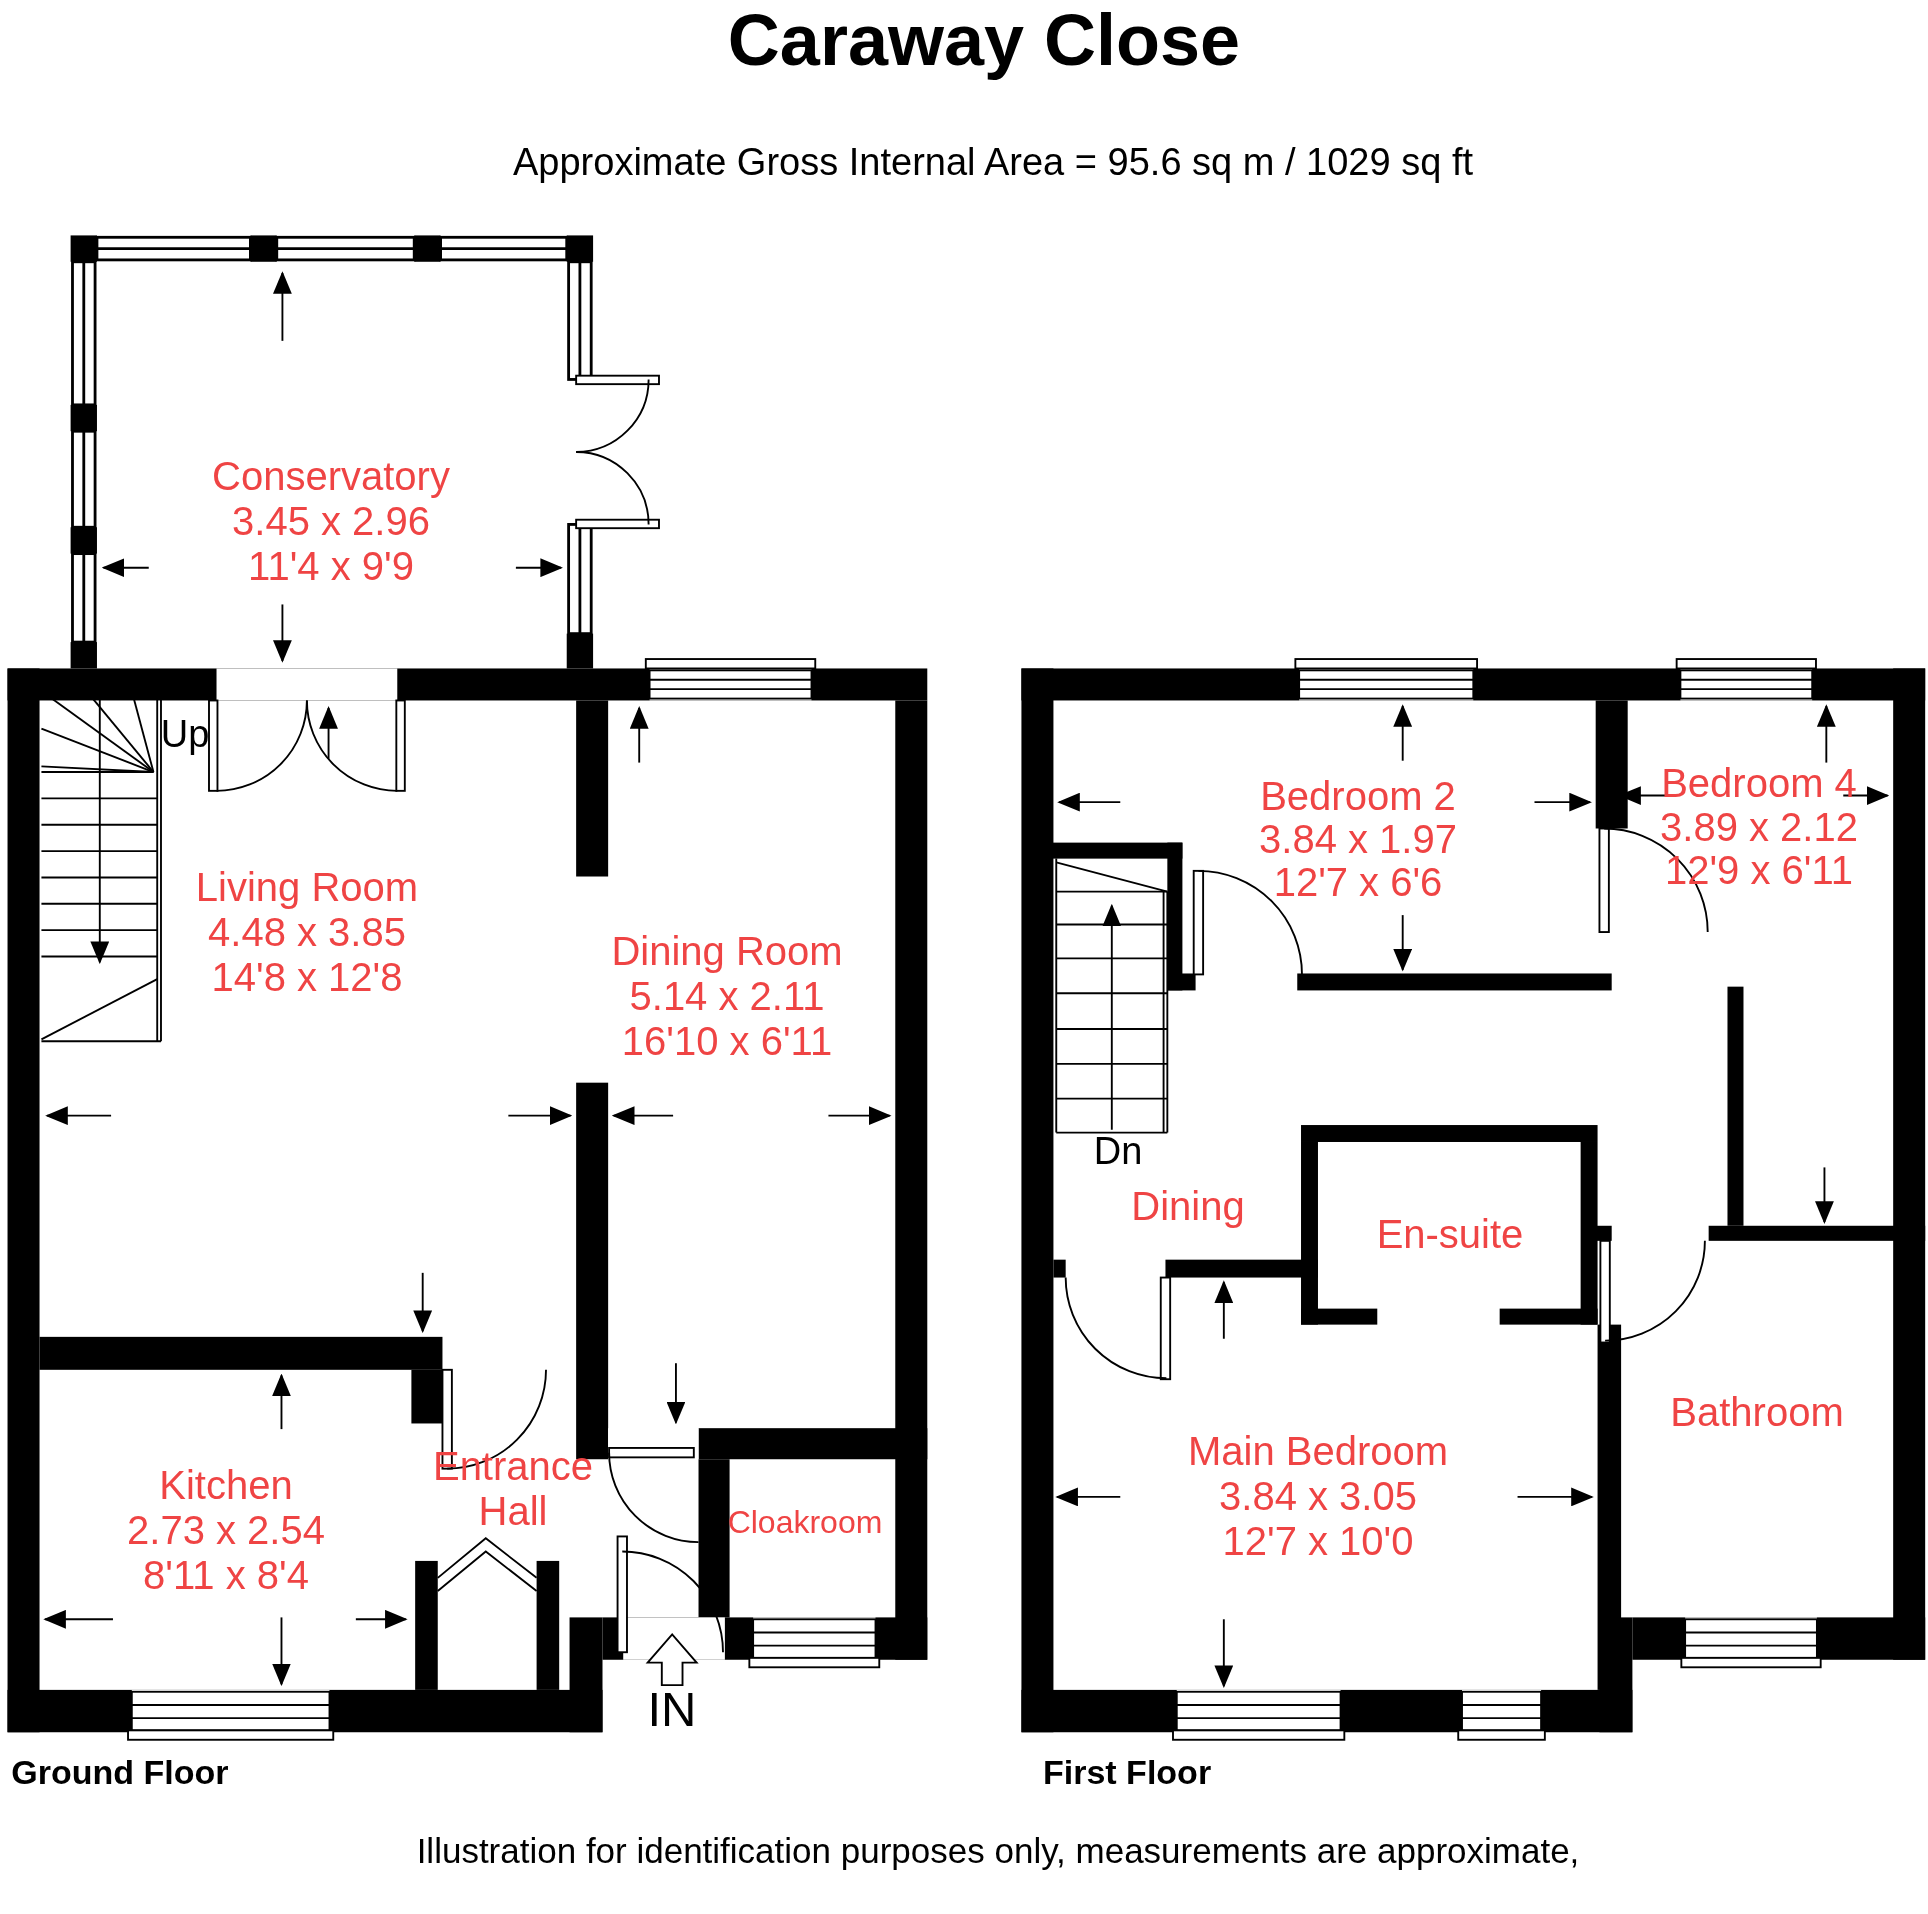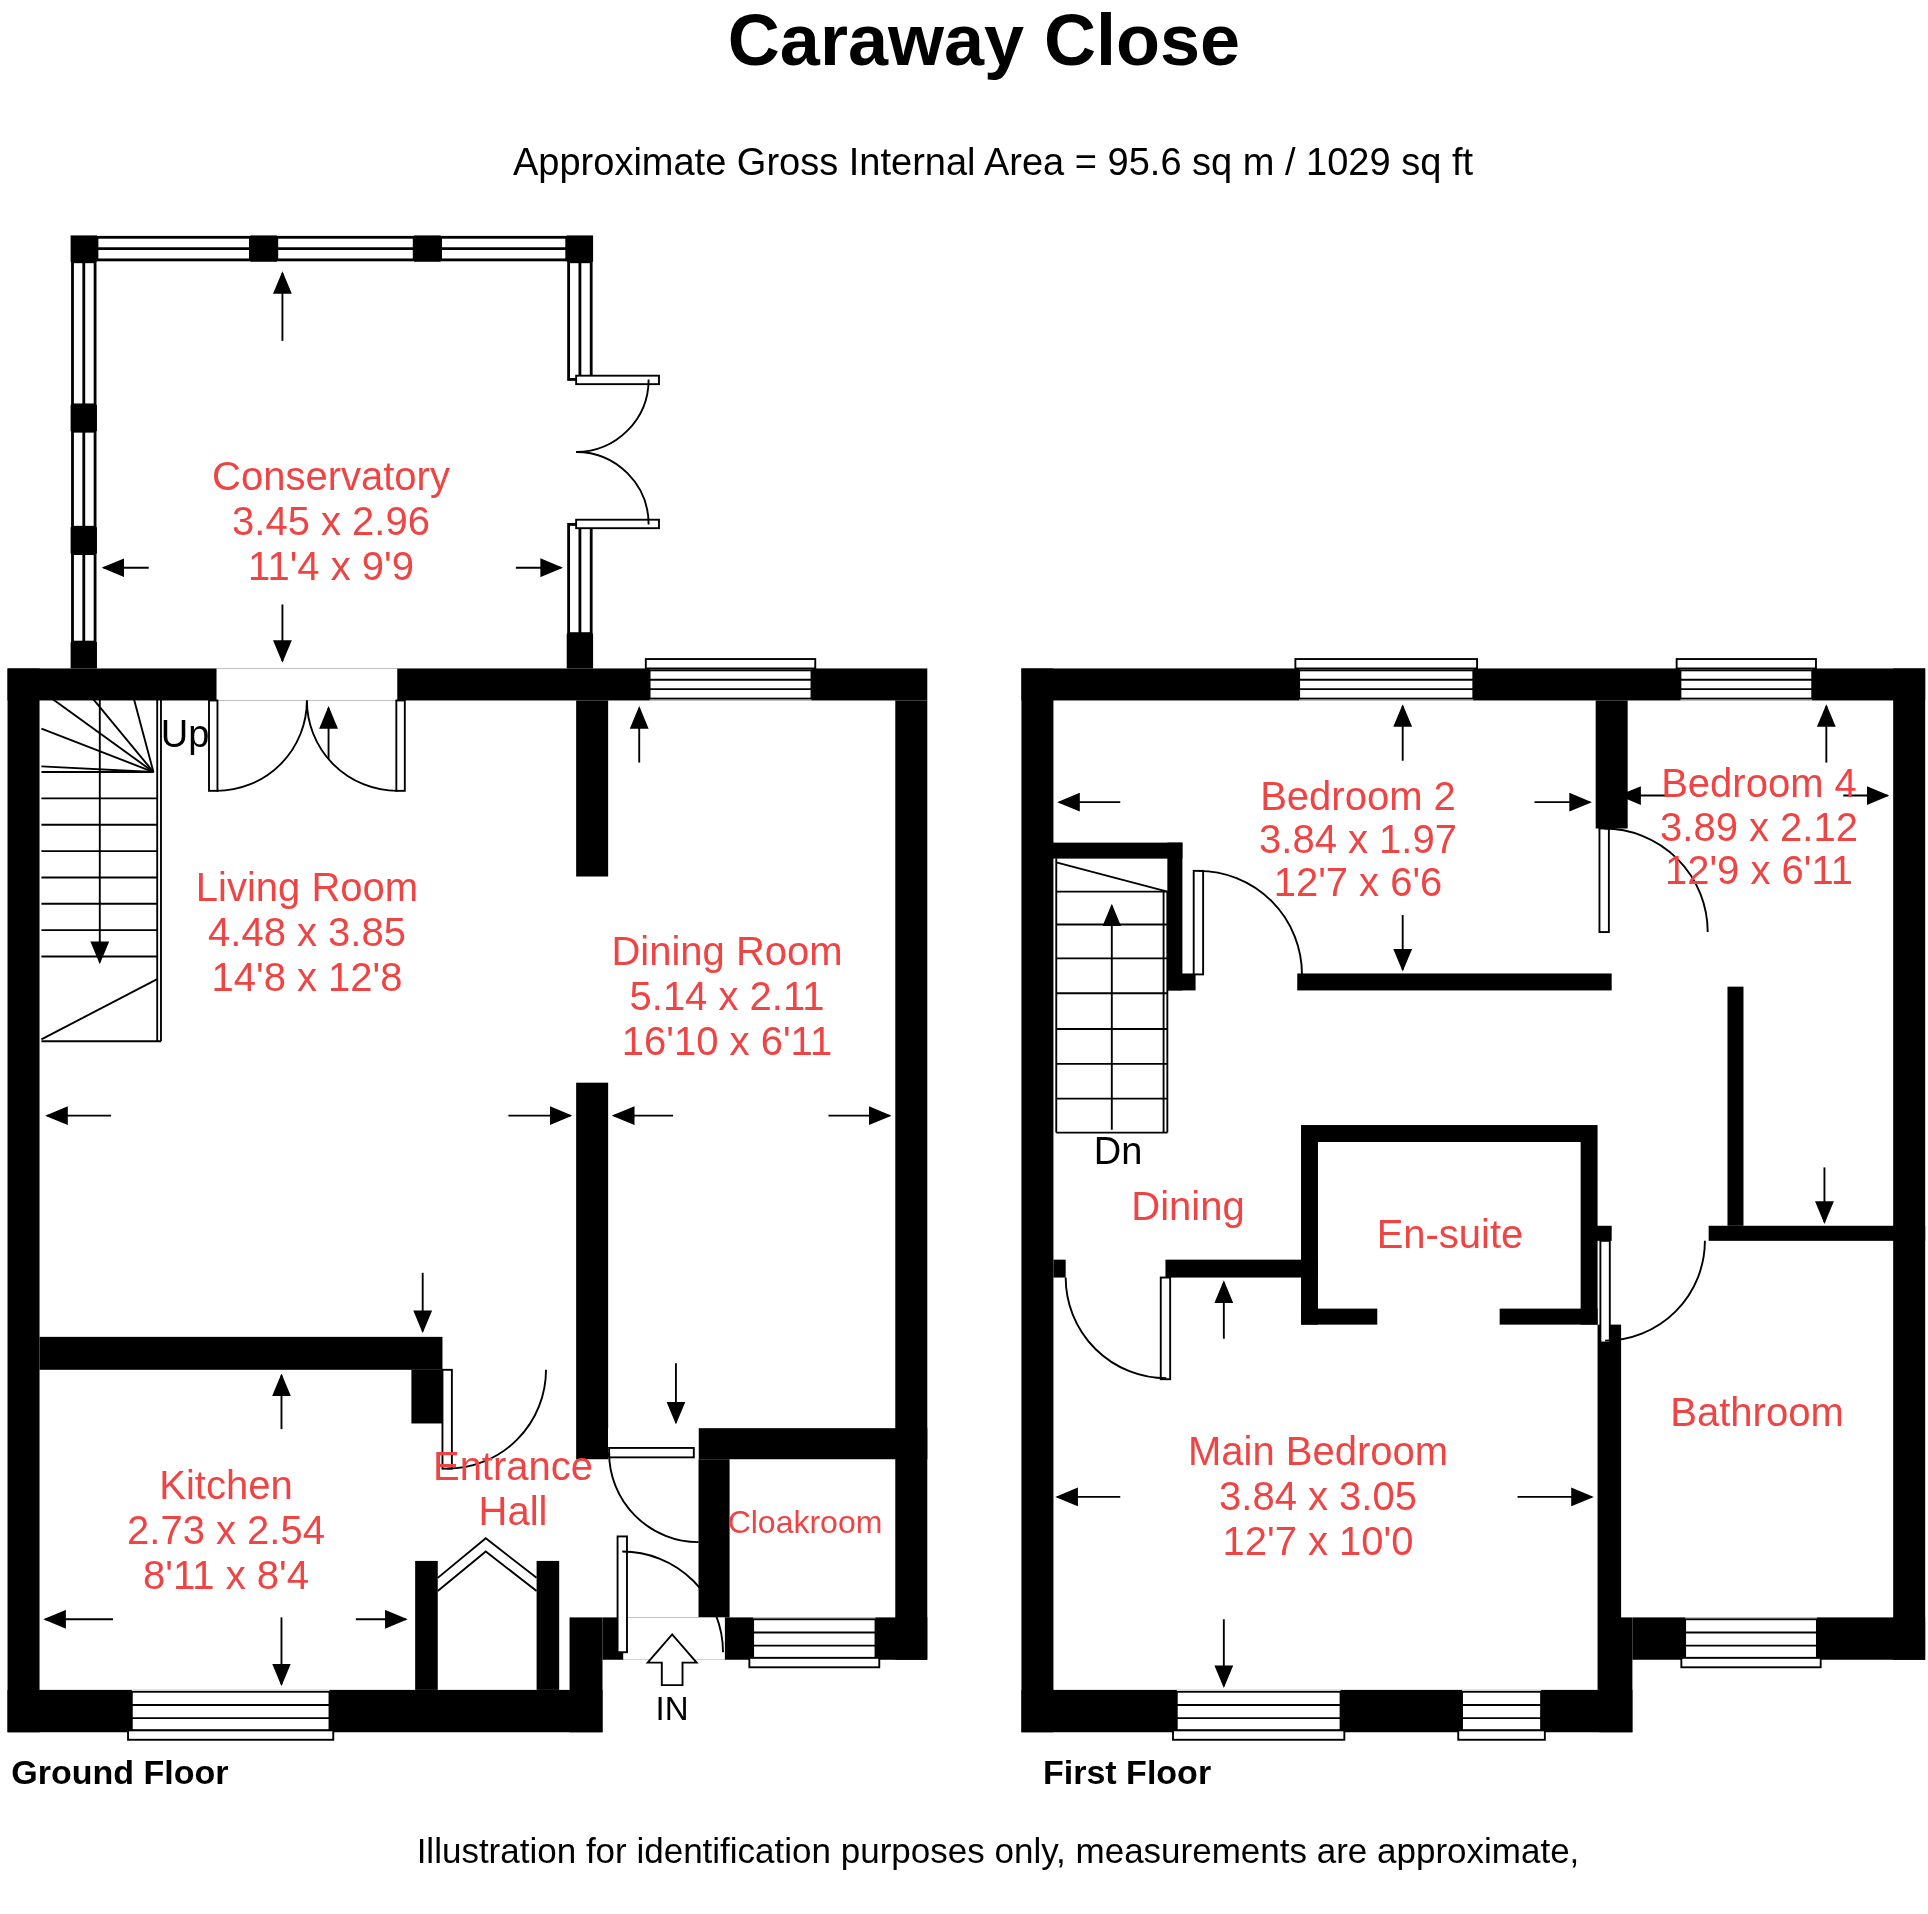--- a/index.html
+++ b/index.html
@@ -6,21 +6,21 @@
   #stage{position:relative;width:1928px;height:1914px;background:#ffffff;
          font-family:"Liberation Sans",sans-serif;color:#000;overflow:hidden;}
   .lbl{position:absolute;transform:translate(-50%,-50%);white-space:nowrap;
        font-size:40px;line-height:1.1;text-align:center;color:#ef4444;}
   .lbl.small{font-size:32px;}
   .title{position:absolute;transform:translate(-50%,-50%);font-size:72px;font-weight:700;white-space:nowrap;}
   .subtitle{position:absolute;transform:translate(-50%,-50%);font-size:38px;white-space:nowrap;text-align:right;}
   .floor-title{position:absolute;font-size:34px;font-weight:700;white-space:nowrap;}
   .footer-line{position:absolute;transform:translate(-50%,-50%);font-size:35px;white-space:nowrap;}
   .annot{position:absolute;transform:translate(-50%,-50%);font-size:38px;white-space:nowrap;}
-  .annot.in{font-size:33px;}
+  .annot.in{font-size:49px;}
   svg{position:absolute;left:0;top:0;}
 </style>
 </head>
 <body>
 
 <div id="stage">
 
   <svg width="1928" height="1914" viewBox="0 0 2048 2033">
     <defs>
       <marker id="ah" markerWidth="12" markerHeight="10" refX="11" refY="5" orient="auto">

